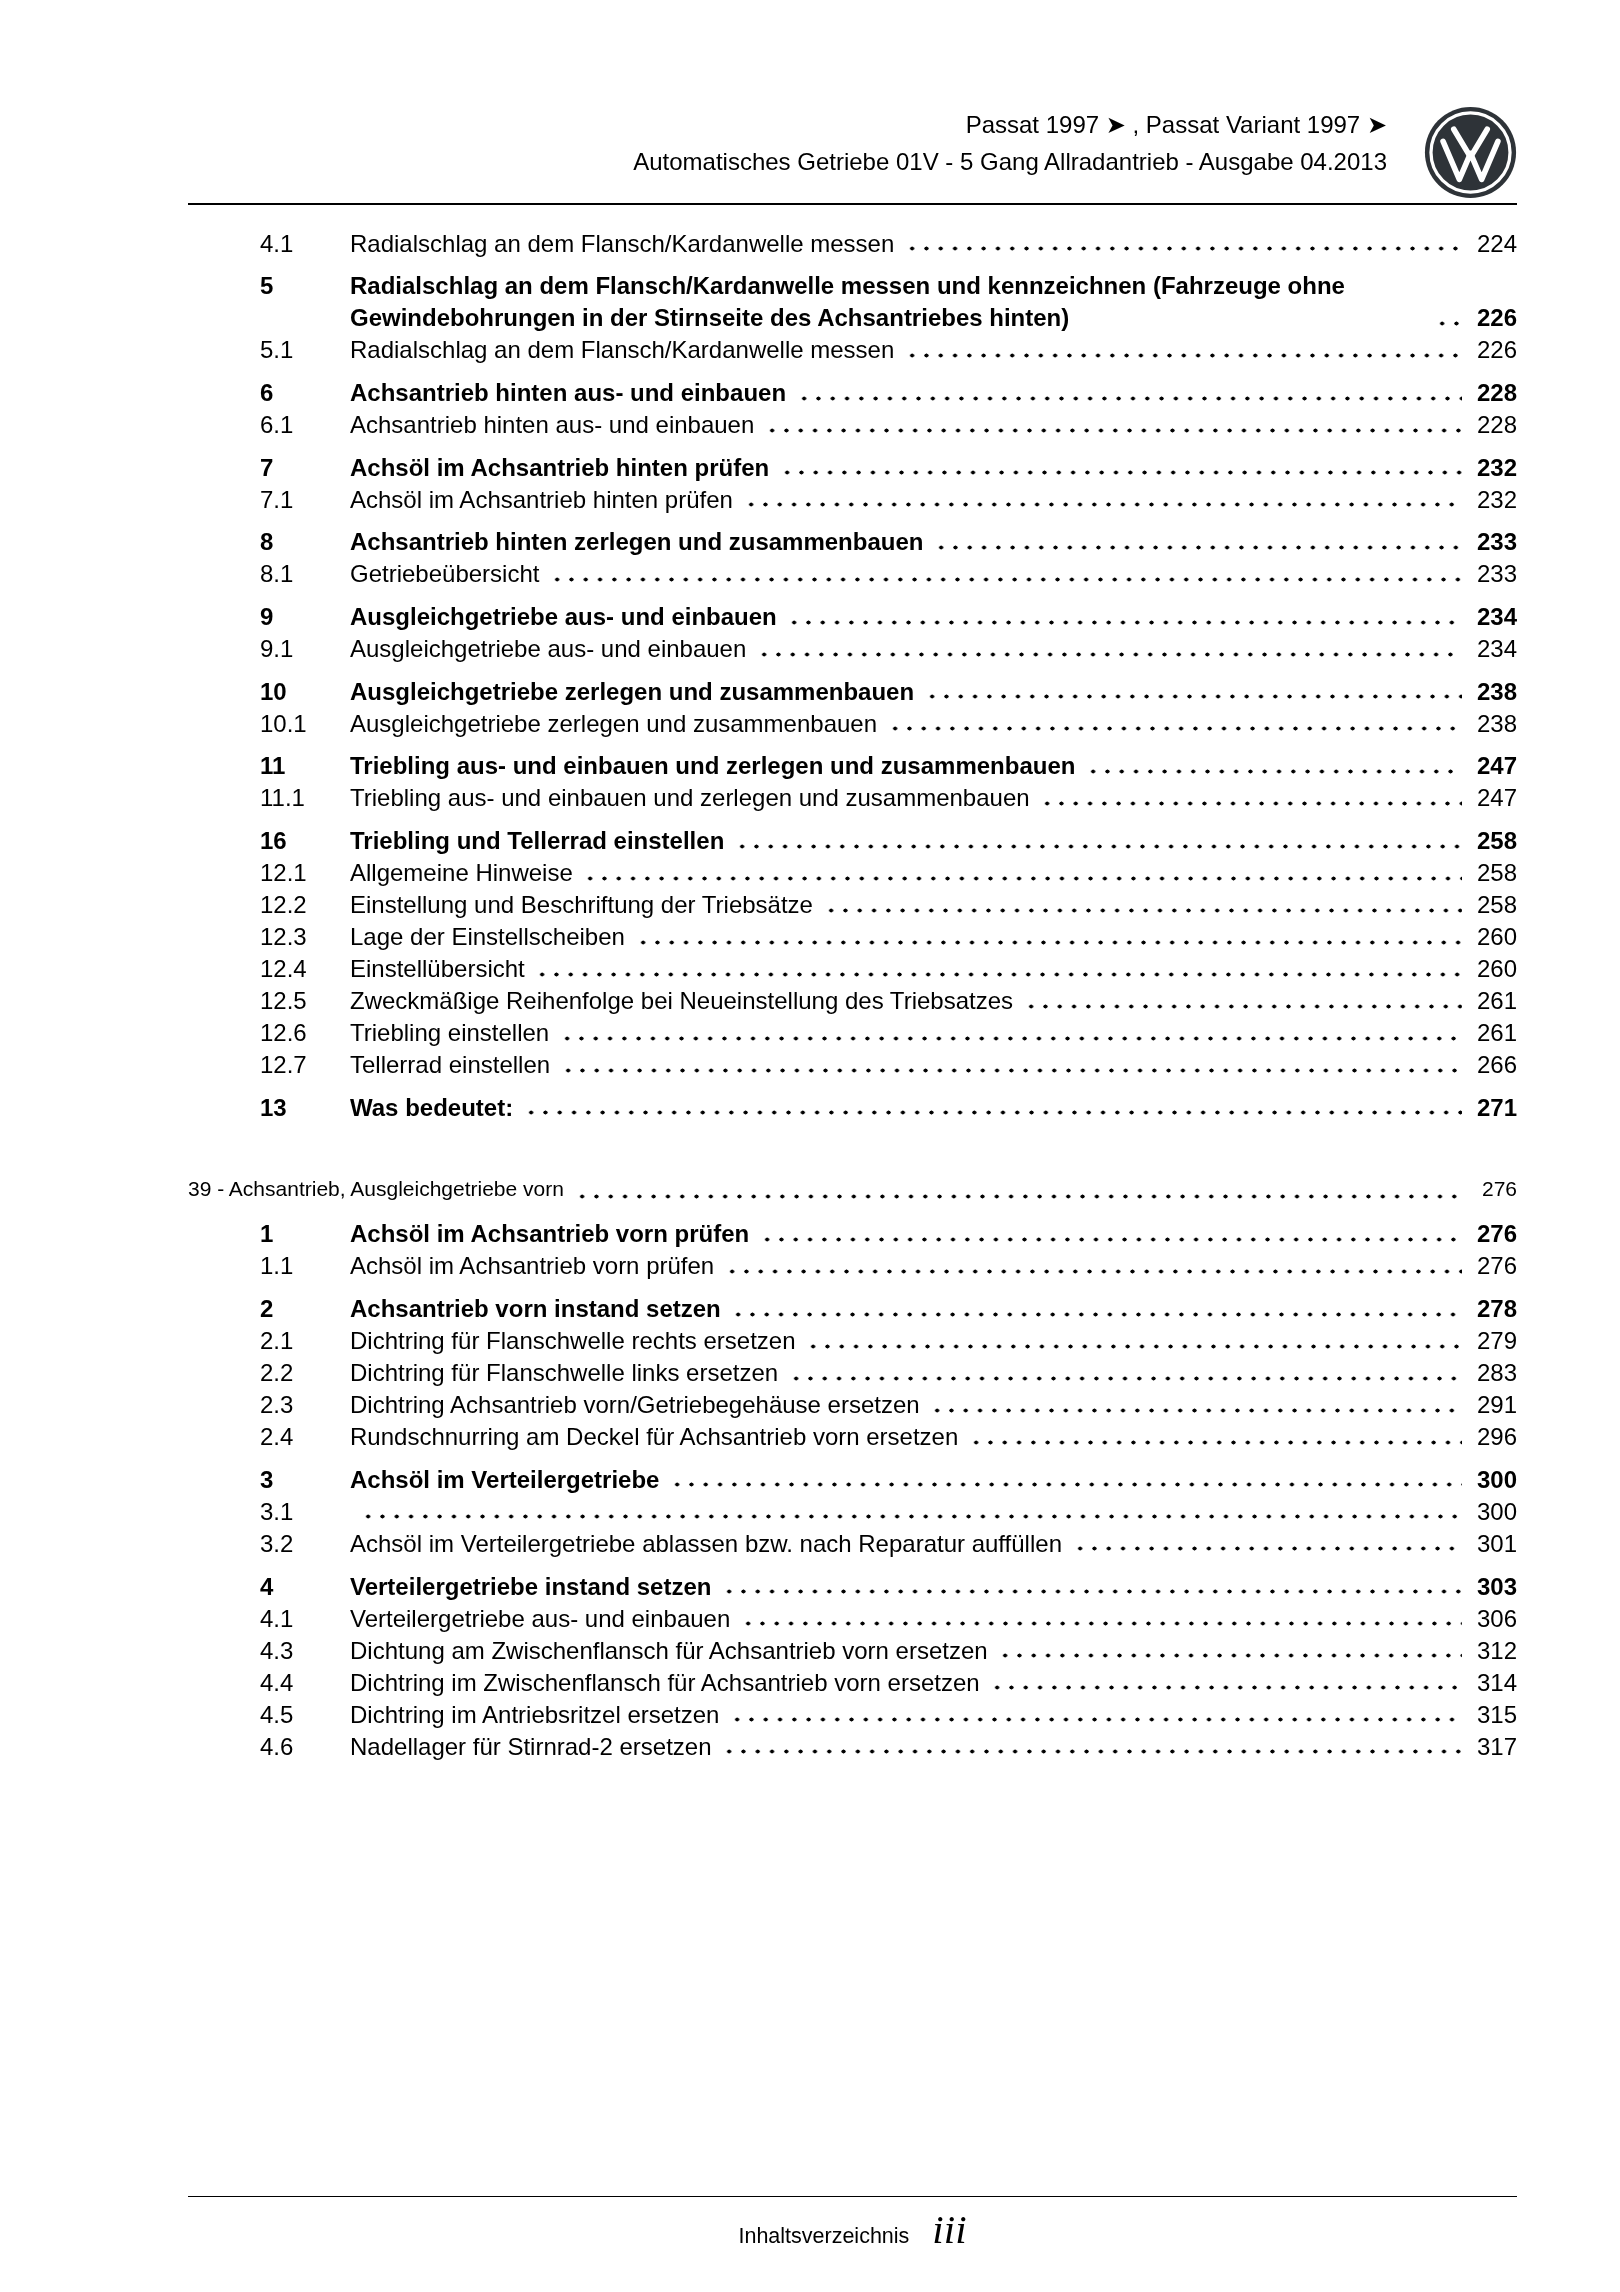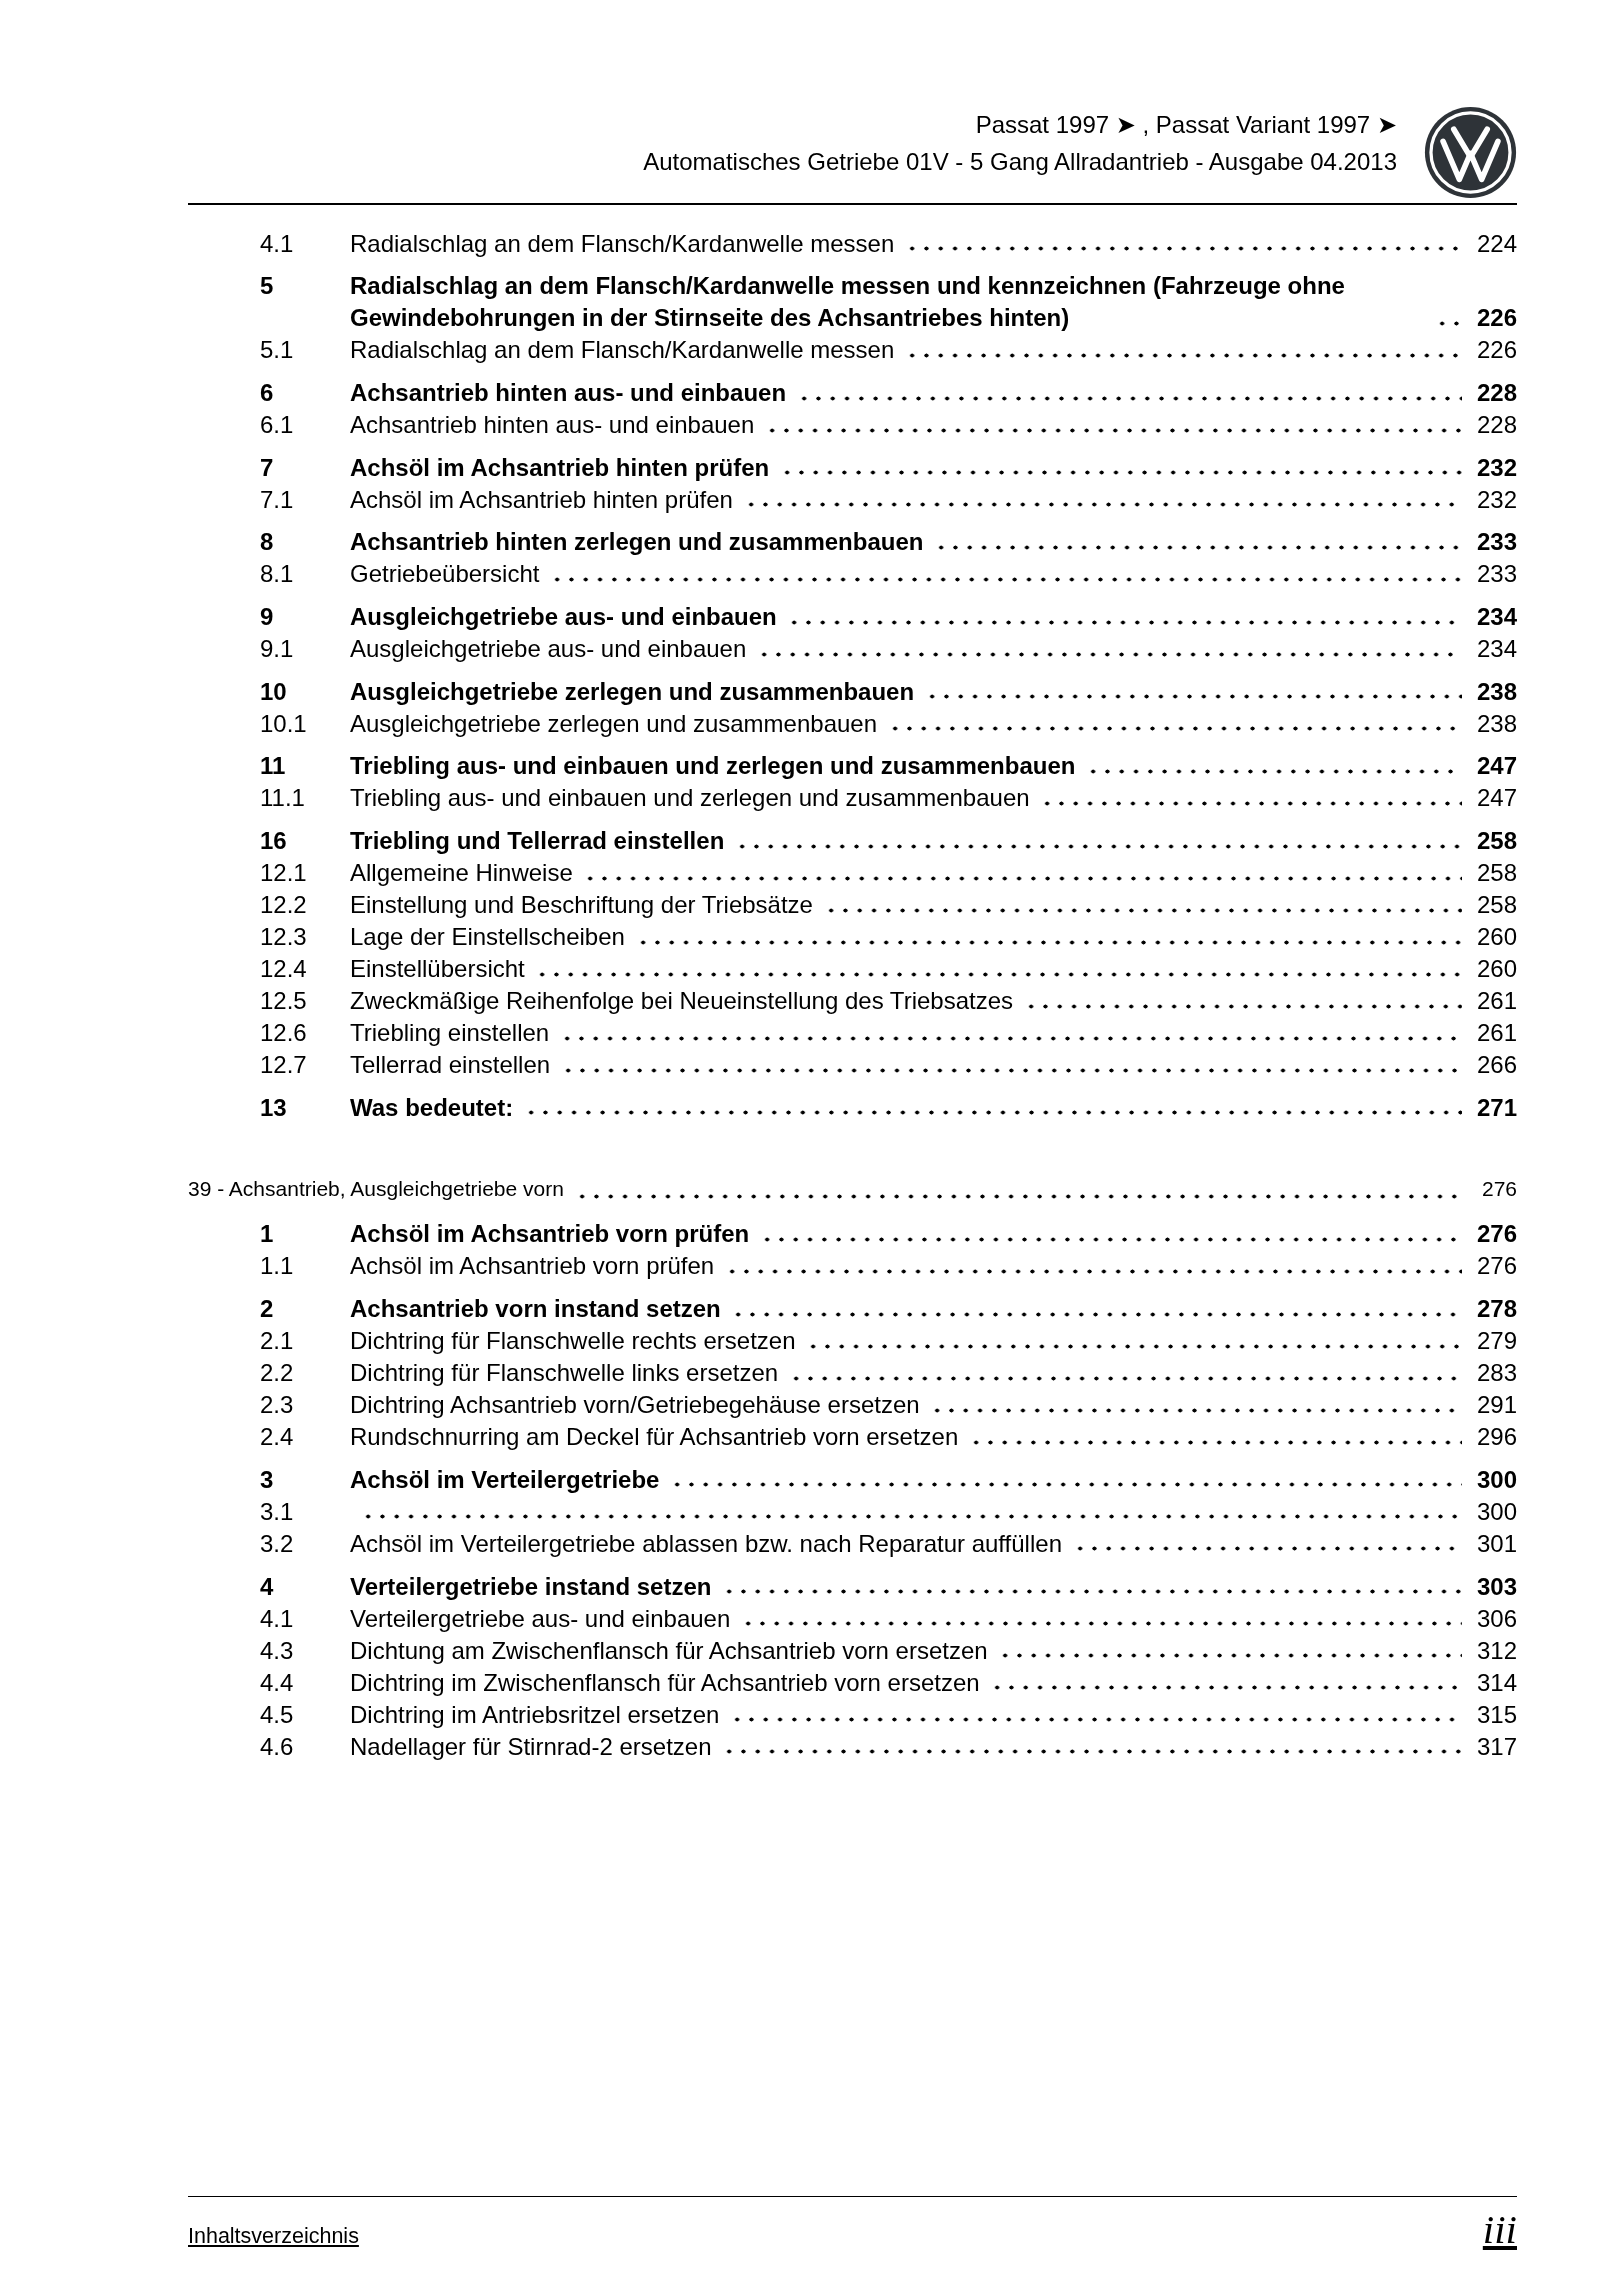--- a/index.html
+++ b/index.html
@@ -18,21 +18,21 @@
   }
   
   .header-wrap {
     margin: 0 103px 0 188px;
     padding-top: 106px;
   }
   .header {
     display: flex;
     justify-content: flex-end;
     align-items: flex-start;
-    gap: 27px;
+    gap: 37px;
   }
   .header-text {
     text-align: right;
     font-size: 24px;
     line-height: 37px;
     white-space: nowrap;
   }
   .logo {
     flex: none;
     width: 93px;
@@ -106,24 +106,23 @@
     right: 103px;
     bottom: 43px;
   }
   .footer-rule {
     border: none;
     border-top: 1.8px solid #000;
     margin: 0 0 12.5px 0;
   }
   .footer-line {
     display: flex;
-    justify-content: space-between;
+    justify-content: center;
     align-items: baseline;
     gap: 23px;
-    text-decoration: underline;
   }
   .footer-label {
     font-size: 21.5px;
   }
   .footer-page {
     font-family: "Liberation Serif", serif;
     font-style: italic;
     font-size: 41px;
     line-height: 41px;
   }

